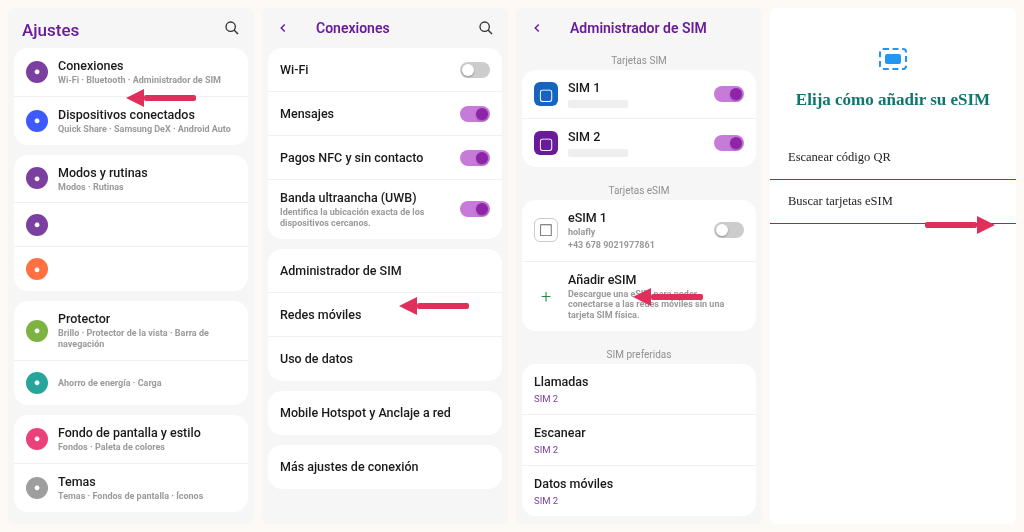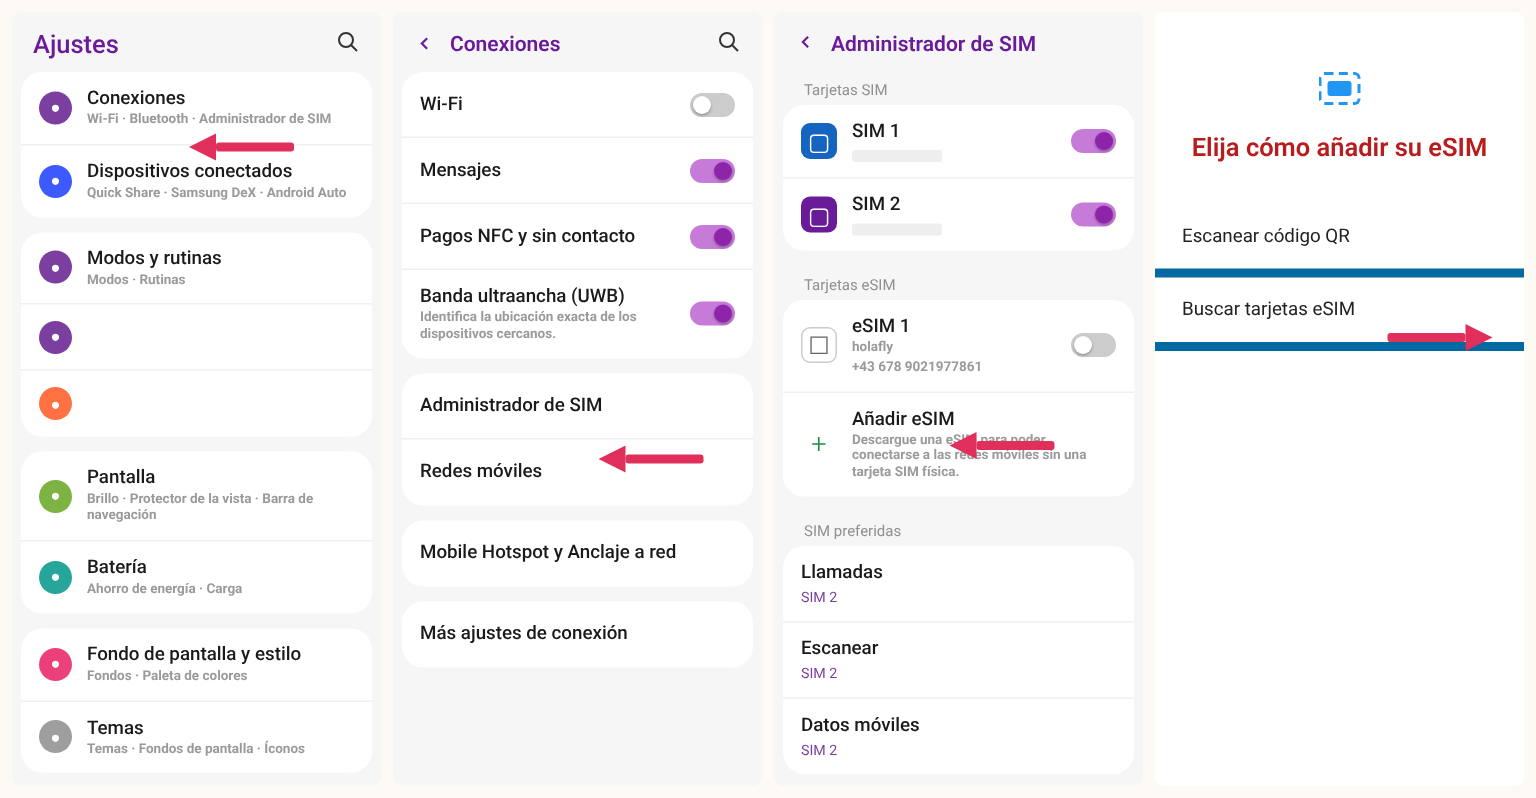--- a/index.html
+++ b/index.html
@@ -1,19 +1,19 @@
 <!DOCTYPE html>
 <html><head>
 <meta charset="utf-8">
 <style>
   * { box-sizing: border-box; margin: 0; padding: 0; font-family: -apple-system, BlinkMacSystemFont, "Segoe UI", Roboto, sans-serif; }
   body { background: #fdfaf5; width: 1024px; height: 532px; display: flex; gap: 8px; padding: 8px; overflow: hidden; }
   .phone { flex: 1; background: #f6f6f6; border-radius: 6px; overflow: hidden; display: flex; flex-direction: column; position: relative; }
   .phone.white { background: #ffffff; }
-  .hdr { display: flex; align-items: center; padding: 12px 14px 8px; gap: 10px; }
+  .hdr { display: flex; align-items: flex-start; padding: 12px 14px 8px; gap: 26px; }
   .hdr-title { color: #6a1b9a; font-size: 17px; font-weight: 500; flex: 1; }
   .hdr-title-dark { color: #6a1b9a; font-size: 14px; font-weight: 600; }
   .back-icon { color: #6a1b9a; font-size: 16px; font-weight: bold; }
   .search-icon { color: #333; font-size: 16px; }
   .scroll { flex: 1; overflow: hidden; padding: 0 6px 6px; }
   .card { background: #ffffff; border-radius: 14px; margin-bottom: 10px; overflow: hidden; }
   .row { display: flex; align-items: center; padding: 10px 12px; gap: 10px; border-bottom: 1px solid #f0f0f0; min-height: 44px; }
   .row:last-child { border-bottom: none; }
   .row-body { flex: 1; display: flex; flex-direction: column; gap: 2px; }
   .row-title { font-size: 12.5px; color: #1a1a1a; font-weight: 500; }
@@ -25,32 +25,32 @@
   .c-green { background: #7cb342; }
   .c-teal { background: #26a69a; }
   .c-pink { background: #ec407a; }
   .c-grey { background: #9e9e9e; }
   .toggle { width: 30px; height: 16px; border-radius: 8px; position: relative; flex-shrink: 0; }
   .toggle::after { content: ""; position: absolute; width: 12px; height: 12px; border-radius: 50%; top: 2px; background: #fff; box-shadow: 0 1px 2px rgba(0,0,0,.3); }
   .toggle.off { background: #ccc; }
   .toggle.off::after { left: 2px; }
   .toggle.on { background: #c77bd8; }
   .toggle.on::after { right: 2px; background: #8e24aa; }
-  .section-label { font-size: 10px; color: #909090; padding: 8px 14px 4px; }
+  .section-label { font-size: 10px; color: #909090; padding: 8px 14px 4px; text-align: center; }
   .sim-box { width: 24px; height: 24px; border-radius: 6px; background: #1565c0; display: flex; align-items: center; justify-content: center; color: #fff; flex-shrink: 0; }
   .sim-box.sim2 { background: #6a1b9a; }
   .sim-box.esim { background: #fff; border: 1px solid #ccc; color: #666; }
   .sim-text-bar { background: #eee; height: 8px; width: 60px; border-radius: 2px; margin-top:3px; }
   .plus { color: #1e8e3e; font-size: 18px; font-weight: 300; width: 24px; text-align: center; }
   .prefer-sub { font-size: 9.5px; color: #7b3fa0; margin-top: 2px; }
   .p4-top { text-align: center; padding: 40px 18px 24px; }
-  .p4-title { font-size: 17px; font-weight: 600; color: #b91c1c; line-height: 1.4; }
+  .p4-title { font-size: 17px; font-weight: 600; color: #0f766e; line-height: 1.4; font-family: Liberation Serif, serif; }
   .esim-icon { display: inline-block; width: 28px; height: 22px; border: 2.5px dashed #2196f3; border-radius: 4px; margin-bottom: 14px; position: relative; }
   .esim-icon::after{ content:""; position:absolute; inset:4px; border-radius:2px; background:#2196f3; }
-  .p4-row { padding: 14px 18px; border-bottom: 6px solid #0369a1; font-size: 12.5px; color: #222; }
+  .p4-row { padding: 14px 18px; border-bottom: 1px solid #0369a1; font-size: 12.5px; color: #222; font-family: Liberation Serif, serif; }
   .arrow { position: absolute; width: 70px; height: 14px; }
   .arrow-body { position: absolute; left: 18px; right: 0; top: 4px; height: 6px; background: #e02f5a; border-radius: 2px; }
   .arrow-head { position: absolute; left: 0; top: -2px; width: 0; height: 0; border-top: 9px solid transparent; border-bottom: 9px solid transparent; border-right: 18px solid #e02f5a; }
   .arrow-r .arrow-head { left: auto; right: 0; border-right: none; border-left: 18px solid #e02f5a; }
   .arrow-r .arrow-body { left: 0; right: 18px; }
 </style>
 </head>
 <body>
 
 <div class="phone">
@@ -92,28 +92,27 @@
           <div class="icon-circle c-purple">●</div>
         </div>
         <div class="row">
           <div class="icon-circle c-orange">●</div>
         </div>
       </div>
       <div class="card">
         <div class="row">
           <div class="icon-circle c-green">●</div>
       <div class="row-body">
-            <span class="row-title">Pantalla</span>
+            <span class="row-title">Protector</span>
             <span class="row-sub">Brillo · Protector de la vista · Barra de navegación</span>
           </div>
         </div>
         <div class="row">
           <div class="icon-circle c-teal">●</div>
       <div class="row-body">
-            <span class="row-title">Batería</span>
             <span class="row-sub">Ahorro de energía · Carga</span>
           </div>
         </div>
       </div>
       <div class="card">
         <div class="row">
           <div class="icon-circle c-pink">●</div>
       <div class="row-body">
             <span class="row-title">Fondo de pantalla y estilo</span>
             <span class="row-sub">Fondos · Paleta de colores</span>
@@ -181,20 +180,25 @@
         <div class="row">
           <div class="row-body">
             <span class="row-title">Administrador de SIM</span>
           </div>
         </div>
         <div class="row">
           <div class="row-body">
             <span class="row-title">Redes móviles</span>
           </div>
         </div>
+        <div class="row">
+          <div class="row-body">
+            <span class="row-title">Uso de datos</span>
+          </div>
+        </div>
       </div>
       <div class="card">
         <div class="row">
           <div class="row-body">
             <span class="row-title">Mobile Hotspot y Anclaje a red</span>
           </div>
         </div>
       </div>
       <div class="card">
         <div class="row">

